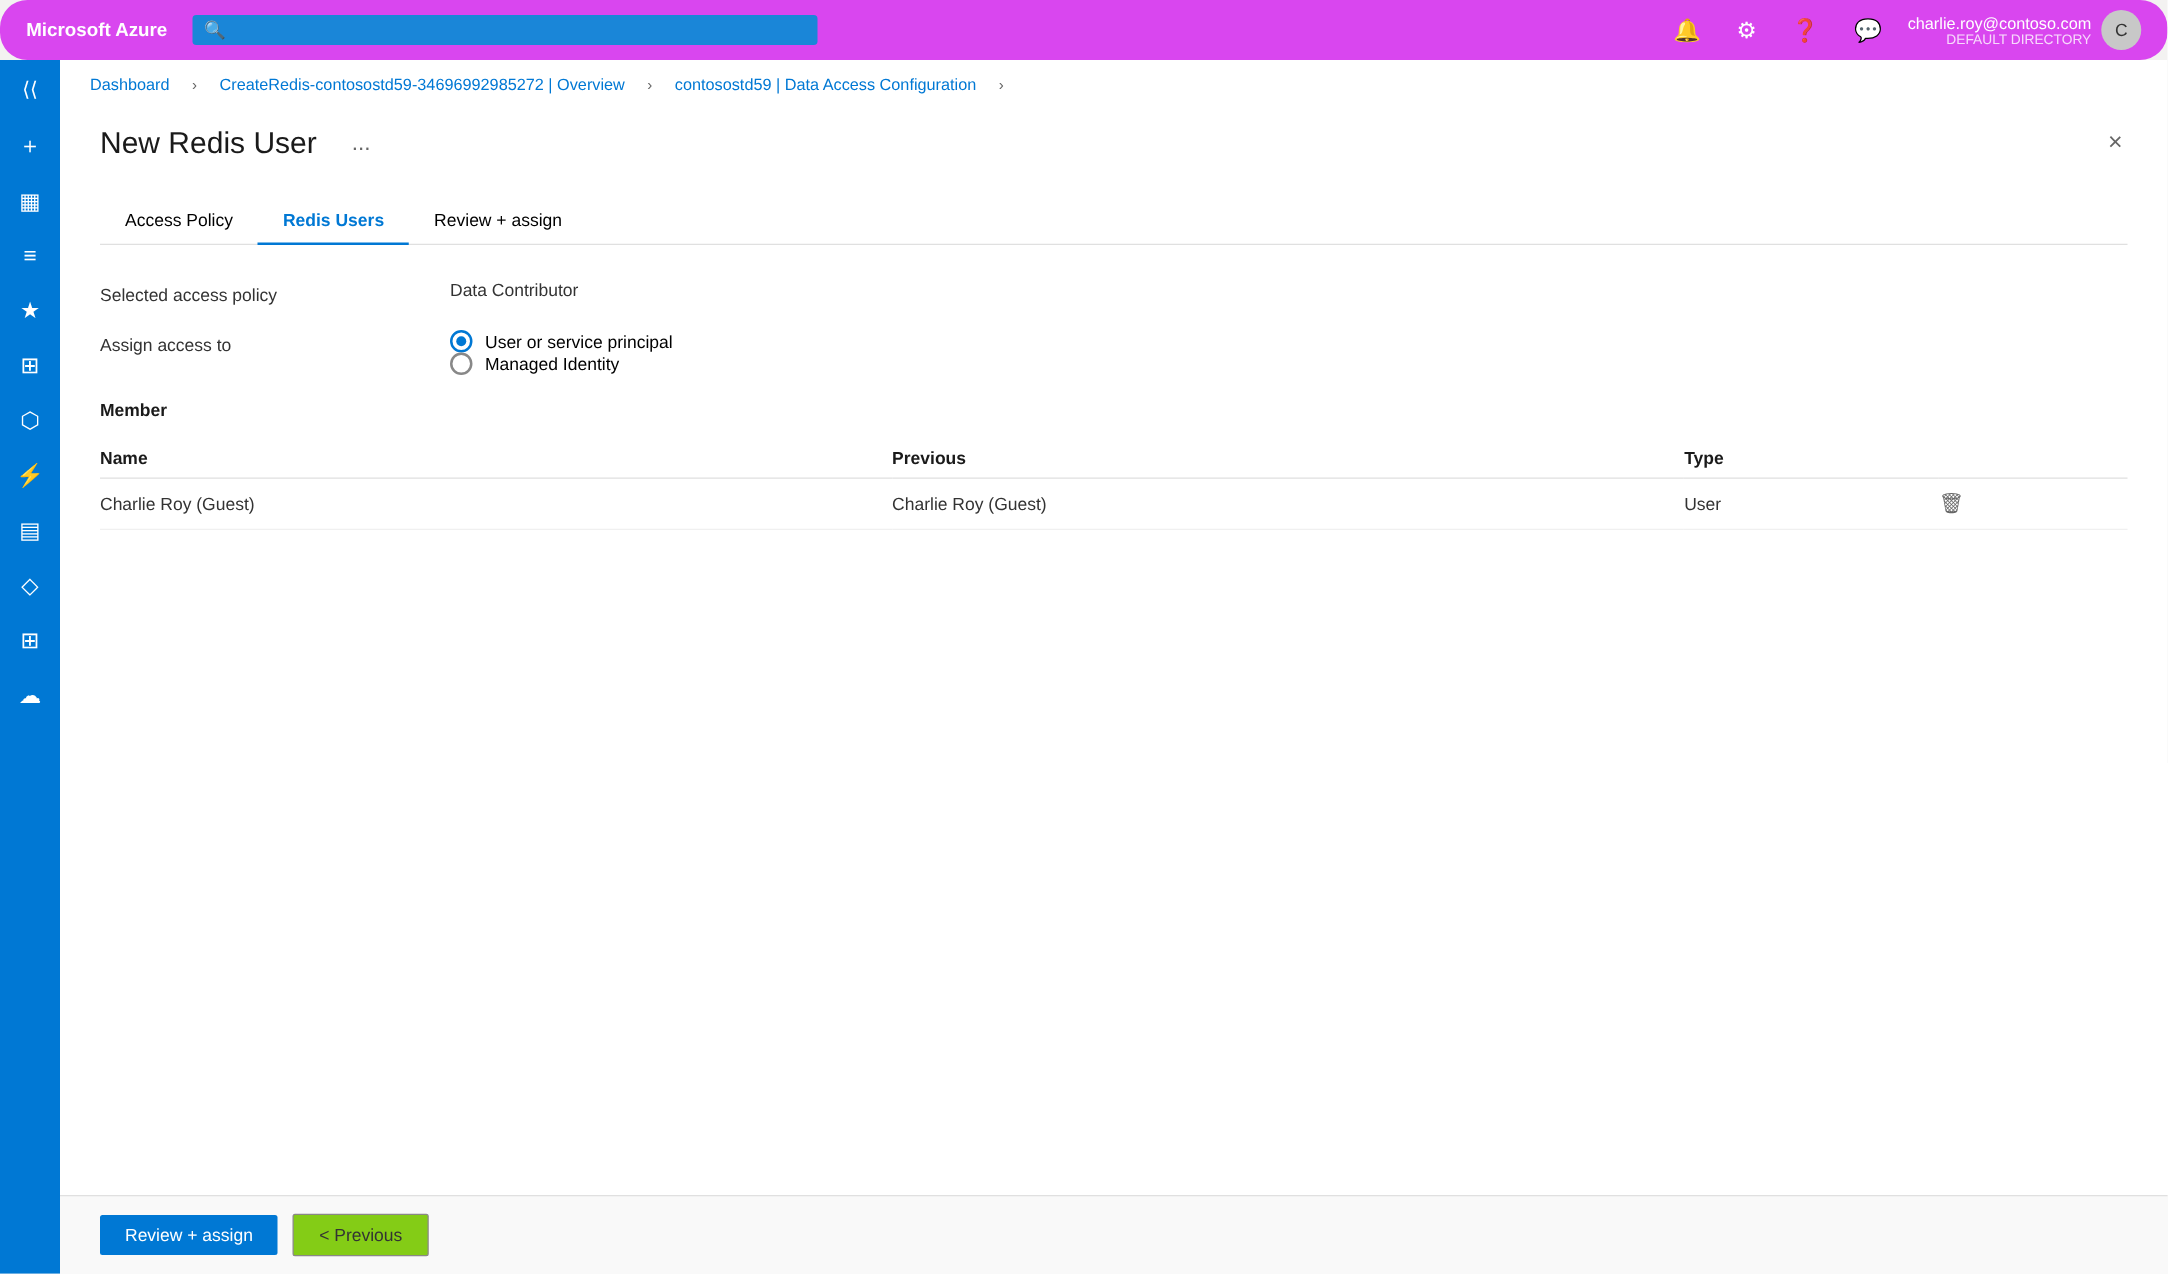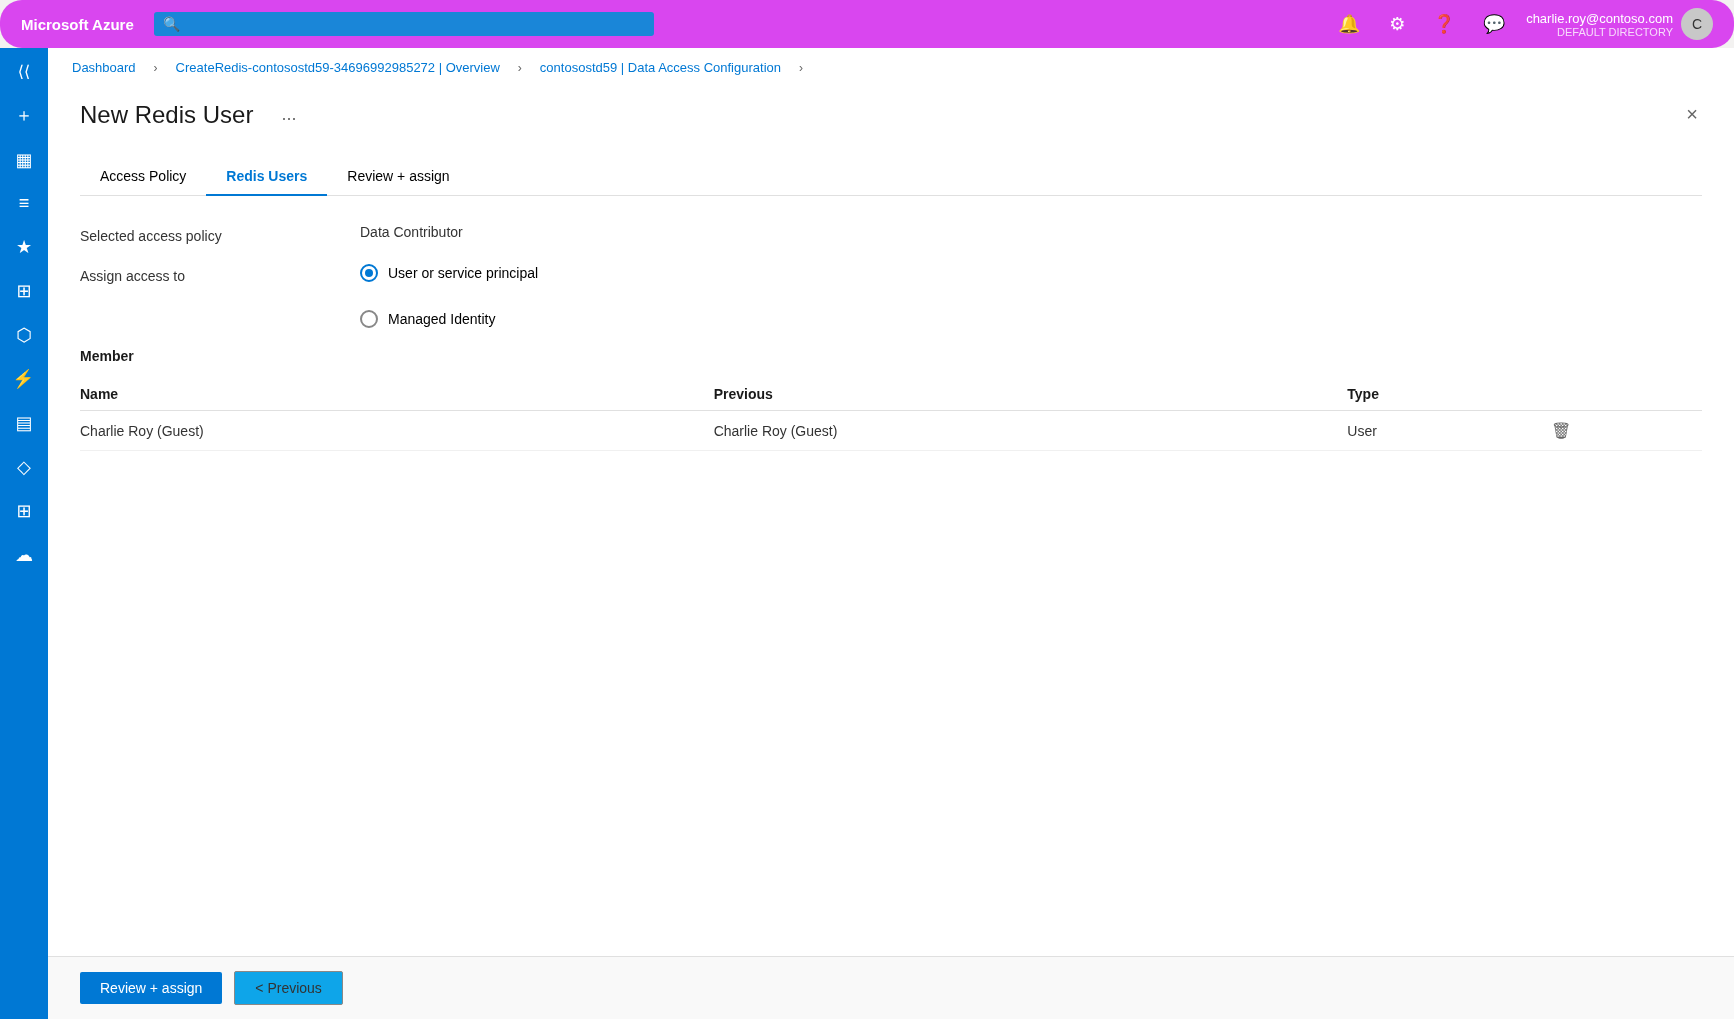--- a/index.html
+++ b/index.html
@@ -99,21 +99,21 @@
     }
     .tab.active { color: #0078d4; border-bottom-color: #0078d4; font-weight: 600; }
 
     
     .form-row {
       display: flex; align-items: flex-start; margin-bottom: 20px;
     }
     .form-label { width: 280px; color: #333; font-size: 14px; padding-top: 4px; }
     .form-value { color: #333; font-size: 14px; text-align: right; }
 
-    .radio-group { display: flex; flex-direction: column; gap: 28px; }
+    .radio-group { display: flex; flex-direction: column; gap: 0; }
     .radio-item { display: flex; align-items: center; gap: 10px; cursor: pointer; }
     .radio-circle {
       width: 18px; height: 18px; border-radius: 50%;
       border: 2px solid #0078d4; display: flex; align-items: center; justify-content: center;
       flex-shrink: 0;
     }
     .radio-circle.selected::after {
       content: ''; width: 8px; height: 8px; border-radius: 50%; background: #0078d4;
     }
     .radio-circle.unselected { border-color: #888; }
@@ -140,21 +140,21 @@
     .footer {
       position: fixed; bottom: 0; left: 48px; right: 0;
       background: #f9f9f9; border-top: 1px solid #e0e0e0;
       padding: 14px 32px; display: flex; align-items: center; gap: 12px;
     }
     .btn-primary {
       background: #0078d4; color: white; border: none;
       padding: 8px 20px; font-size: 14px; cursor: pointer; border-radius: 2px;
     }
     .btn-secondary {
-      background: #0ea5e9; color: #333; border: 1px solid #8a8886;
+      background: #84cc16; color: #333; border: 1px solid #8a8886;
       padding: 8px 20px; font-size: 14px; cursor: pointer; border-radius: 2px; text-align: center;
     }
     .btn-outlined-red {
       background: white; color: #333; border: 2px solid #c50f1f;
       padding: 8px 20px; font-size: 14px; cursor: pointer; border-radius: 2px;
     }
   </style>
 </head>
 <body>
 

